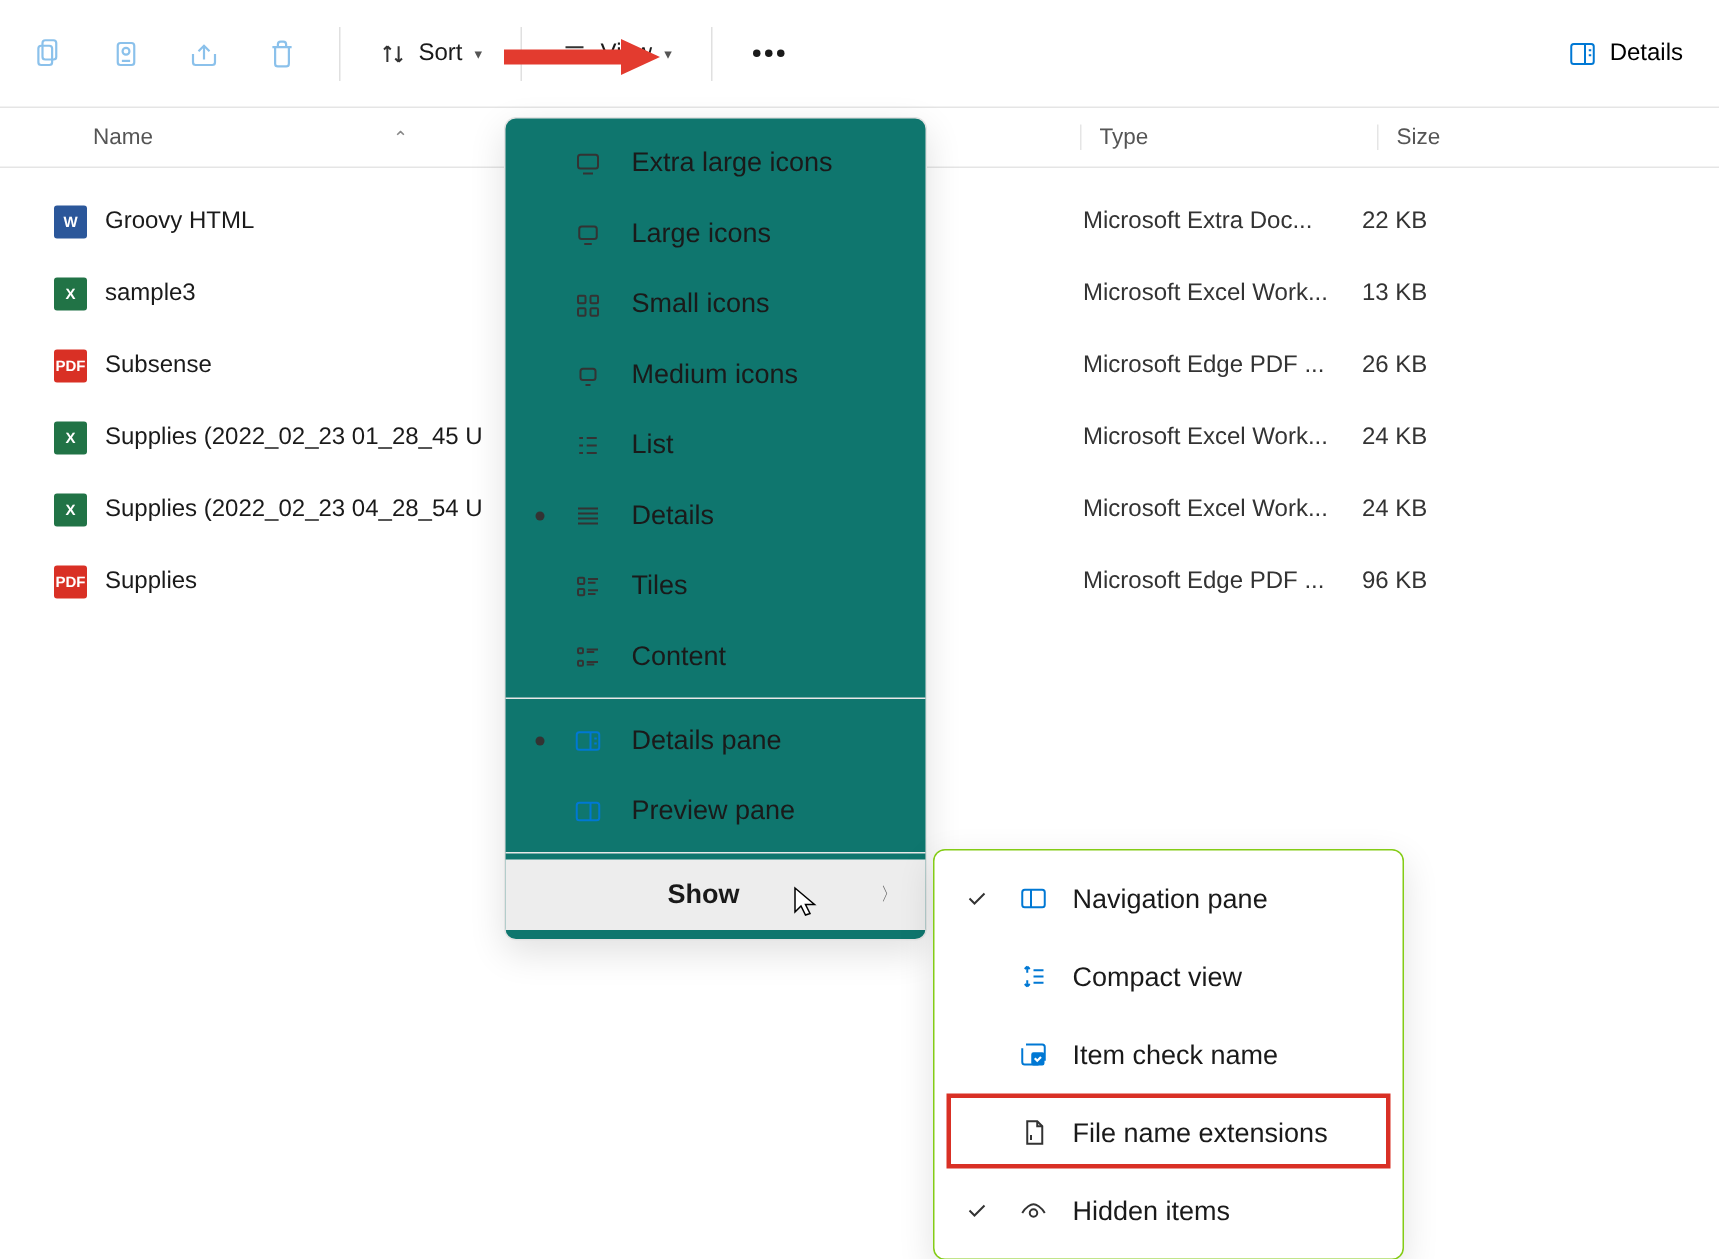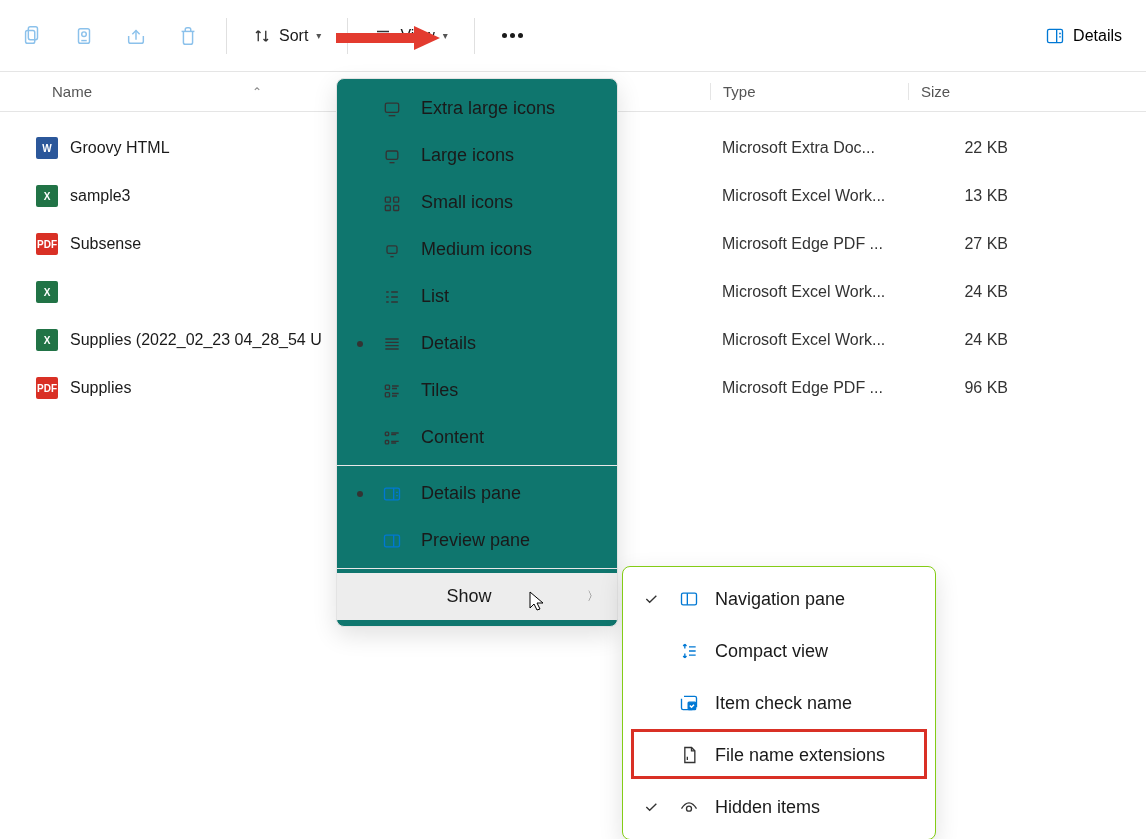--- a/index.html
+++ b/index.html
@@ -10,51 +10,51 @@
 .tool-btn { width: 48px; height: 48px; border: none; background: none; cursor: pointer; display: flex; align-items: center; justify-content: center; border-radius: 4px; color: #0078d4; opacity: 0.45; }
 .sep { width: 1px; height: 36px; background: #e0e0e0; margin: 0 10px; }
 .sort-btn, .view-btn { height: 48px; border: none; background: none; cursor: pointer; display: flex; align-items: center; gap: 8px; font-size: 16px; color: #1a1a1a; padding: 0 12px; border-radius: 4px; }
 .chev { font-size: 10px; color: #555; }
 .more-btn { width: 48px; height: 48px; border: none; background: none; cursor: pointer; display: flex; align-items: center; justify-content: center; gap: 3px; border-radius: 4px; }
 .more-btn span { width: 5px; height: 5px; background: #1a1a1a; border-radius: 50%; }
 .spacer { flex: 1; }
 .details-btn { height: 48px; border: none; background: none; cursor: pointer; display: flex; align-items: center; gap: 8px; font-size: 16px; padding: 0 16px; border-radius: 4px; }
 
 
-.headers { height: 40px; display: flex; align-items: center; border-bottom: 1px solid #e5e5e5; font-size: 15px; color: #555; }
+.headers { height: 40px; display: flex; align-items: center; border-bottom: 1px solid #e5e5e5; font-size: 15px; color: #555; padding-left: 10px; }
 .col-name { width: 710px; padding-left: 52px; display: flex; align-items: center; justify-content: space-between; padding-right: 440px; }
 .col-type { width: 198px; border-left: 1px solid #e5e5e5; padding-left: 12px; }
 .col-size { width: 140px; border-left: 1px solid #e5e5e5; padding-left: 12px; }
 .sort-chev { color: #888; font-size: 12px; margin-right: 8px; }
 
 
 .files { padding-top: 12px; }
 .file-row { height: 48px; display: flex; align-items: center; font-size: 16px; }
 .file-name { width: 710px; padding-left: 36px; display: flex; align-items: center; gap: 12px; }
 .file-type { width: 198px; padding-left: 12px; color: #333; white-space: nowrap; overflow: hidden; text-overflow: ellipsis; }
-.file-size { width: 140px; text-align: right; padding-right: 40px; color: #333; }
+.file-size { width: 140px; padding-right: 40px; color: #333; }
 .file-icon { width: 22px; height: 22px; display: inline-flex; align-items: center; justify-content: center; font-size: 10px; font-weight: bold; color: #fff; border-radius: 2px; }
 .ic-word { background: #2b579a; }
 .ic-excel { background: #217346; }
 .ic-pdf { background: #d93025; }
 
 
 .arrow { position: absolute; top: 22px; left: 336px; z-index: 5; }
 
 
 .menu { position: absolute; top: 78px; left: 336px; width: 282px; background: #0f766e; border: 1px solid #e3e3e3; border-radius: 8px; box-shadow: 0 8px 24px rgba(0,0,0,0.12); padding: 6px 0; z-index: 10; }
 .menu-item { height: 47px; display: flex; align-items: center; padding: 0 16px; gap: 18px; font-size: 18px; cursor: pointer; position: relative; }
 .menu-item.hover { background: #ededed; }
 .menu-bullet { position: absolute; left: 20px; width: 6px; height: 6px; background: #333; border-radius: 50%; }
 .menu-icon { width: 22px; height: 22px; display: flex; align-items: center; justify-content: center; margin-left: 28px; color: #333; }
 .menu-label { flex: 1; }
 .menu-chev { color: #666; font-size: 12px; }
 .menu-sep { height: 1px; background: #e8e8e8; margin: 4px 0; }
 .menu-item.show { justify-content: center; padding-left: 0; }
-.menu-item.show .menu-label { flex: 0; }
+.menu-item.show .menu-label { flex: 0; font-weight: bold; }
 .menu-item.show .menu-chev { position: absolute; right: 18px; }
 
 
 .submenu { position: absolute; top: 566px; left: 622px; width: 314px; background: #fff; border: 1px solid #84cc16; border-radius: 8px; box-shadow: 0 8px 24px rgba(0,0,0,0.12); padding: 6px 0; z-index: 11; }
 .sub-item { height: 52px; display: flex; align-items: center; padding: 0 16px; gap: 14px; font-size: 18px; cursor: pointer; position: relative; }
 .sub-check { width: 24px; display: flex; align-items: center; justify-content: center; color: #333; }
 .sub-icon { width: 24px; height: 24px; display: flex; align-items: center; justify-content: center; color: #0078d4; }
 .sub-icon.mono { color: #333; }
 .highlight-box { position: absolute; border: 3px solid #d93025; pointer-events: none; }
 
@@ -171,25 +171,26 @@
       </div>
       <div class="file-type">Microsoft Excel Work...</div>
       <div class="file-size">13 KB</div>
     </div>
     <div class="file-row">
       <div class="file-name">
         <span class="file-icon ic-pdf">PDF</span>
         <span>Subsense</span>
       </div>
       <div class="file-type">Microsoft Edge PDF ...</div>
-      <div class="file-size">27 KB</div>
+      <div class="file-size">26 KB</div>
     </div>
     <div class="file-row">
       <div class="file-name">
         <span class="file-icon ic-excel">X</span>
+        <span>Supplies (2022_02_23 01_28_45 U</span>
       </div>
       <div class="file-type">Microsoft Excel Work...</div>
       <div class="file-size">24 KB</div>
     </div>
     <div class="file-row">
       <div class="file-name">
         <span class="file-icon ic-excel">X</span>
         <span>Supplies (2022_02_23 04_28_54 U</span>
       </div>
       <div class="file-type">Microsoft Excel Work...</div>

